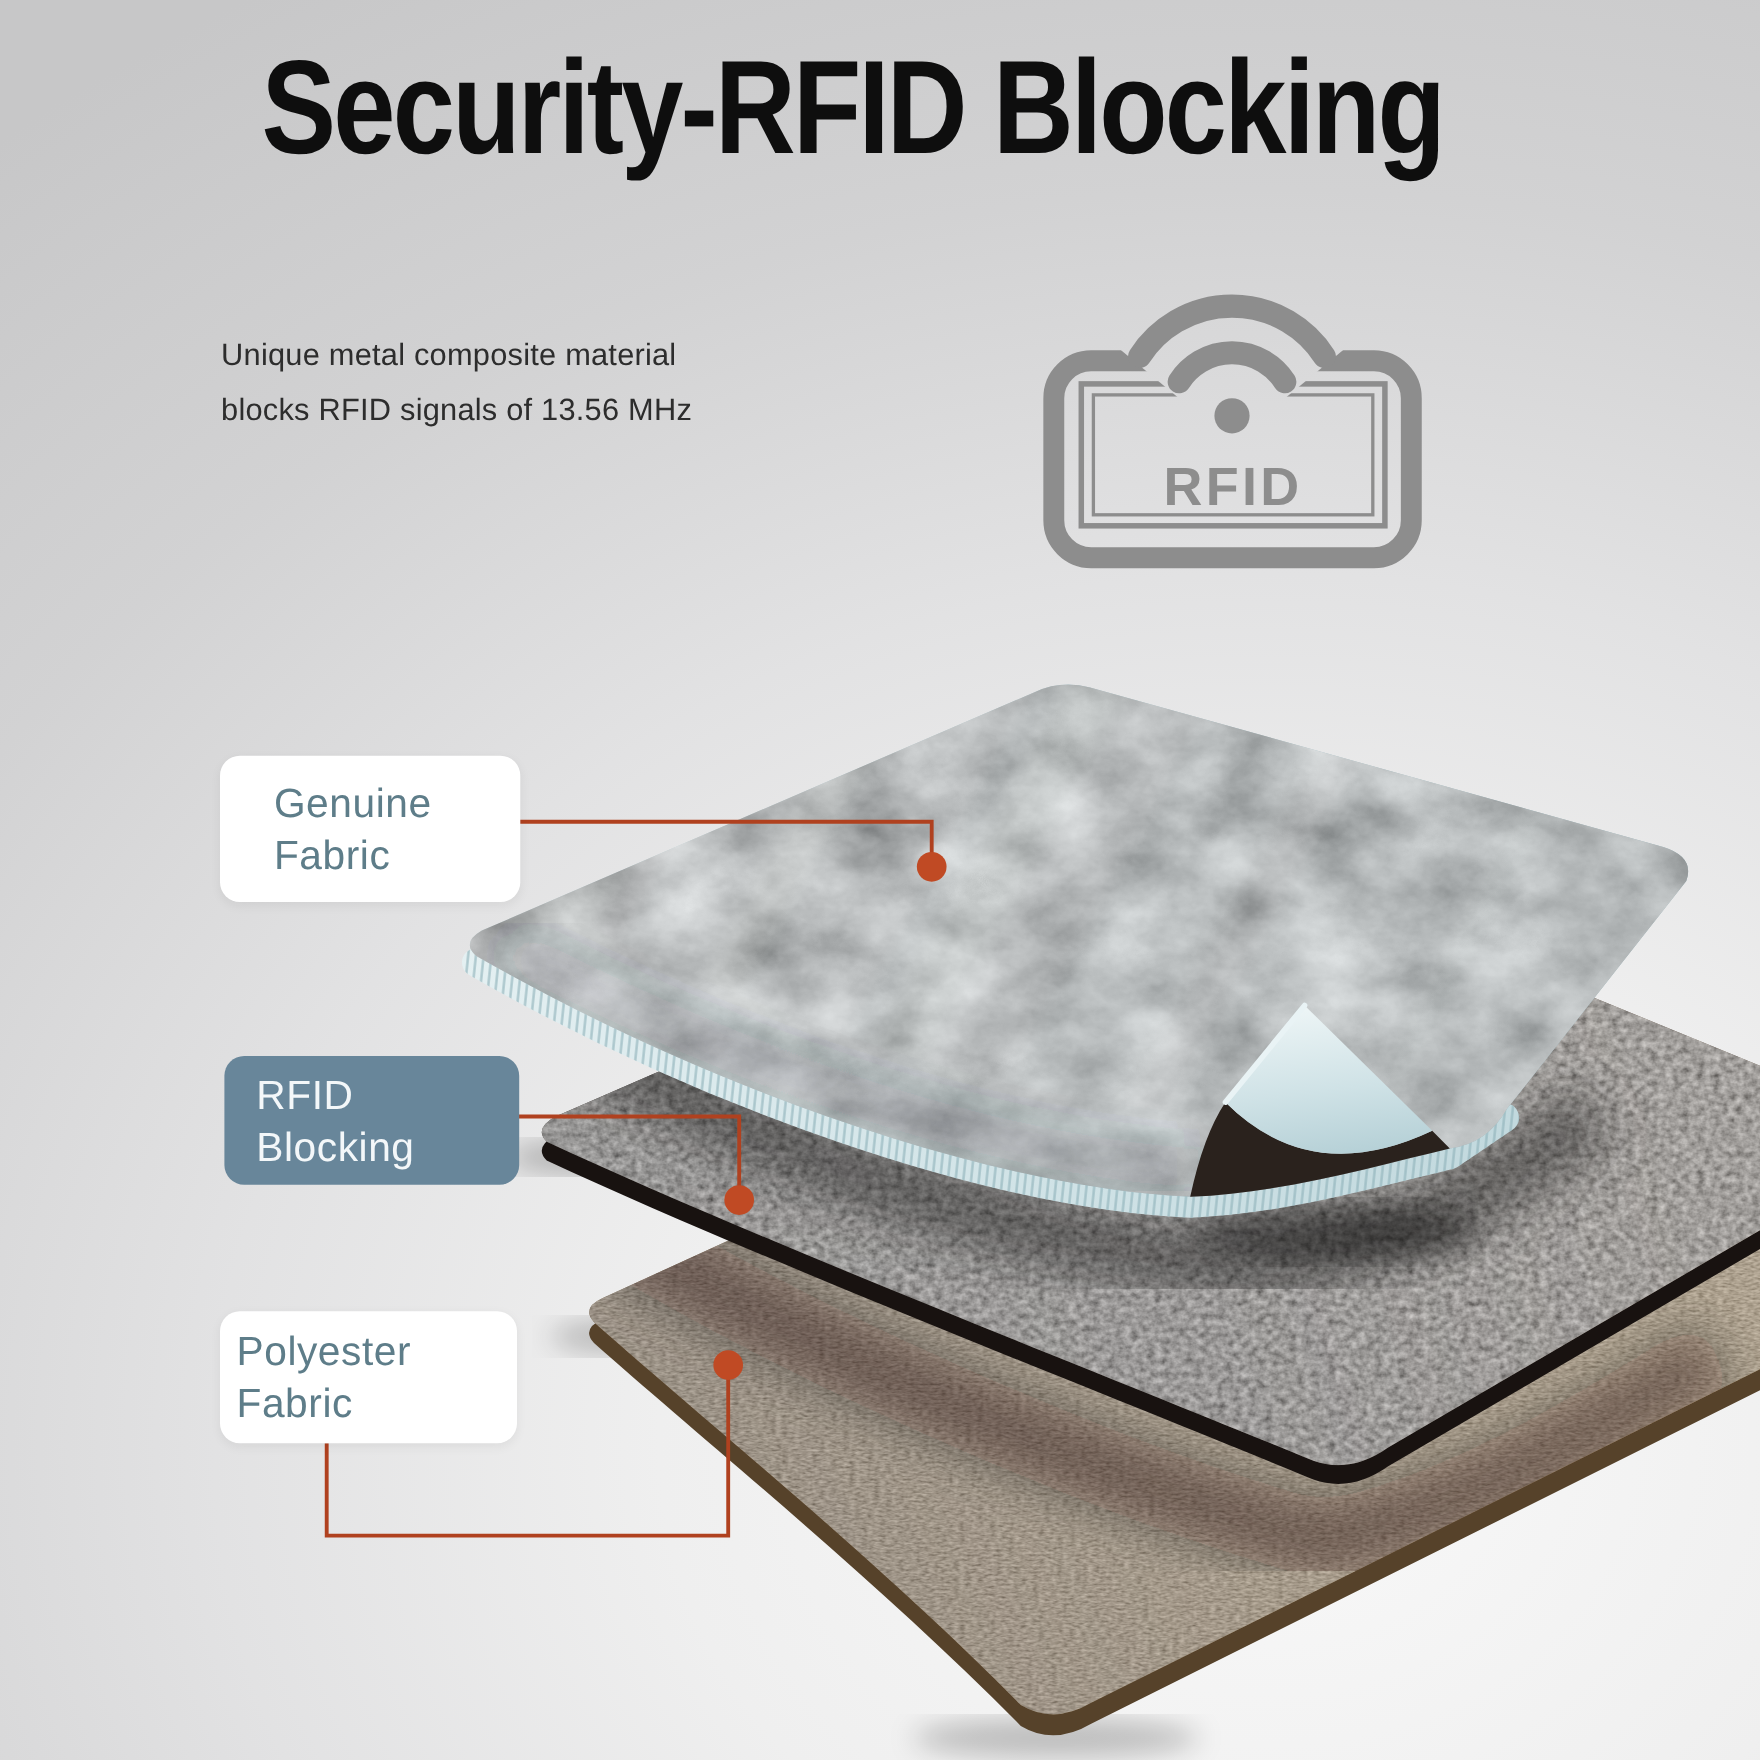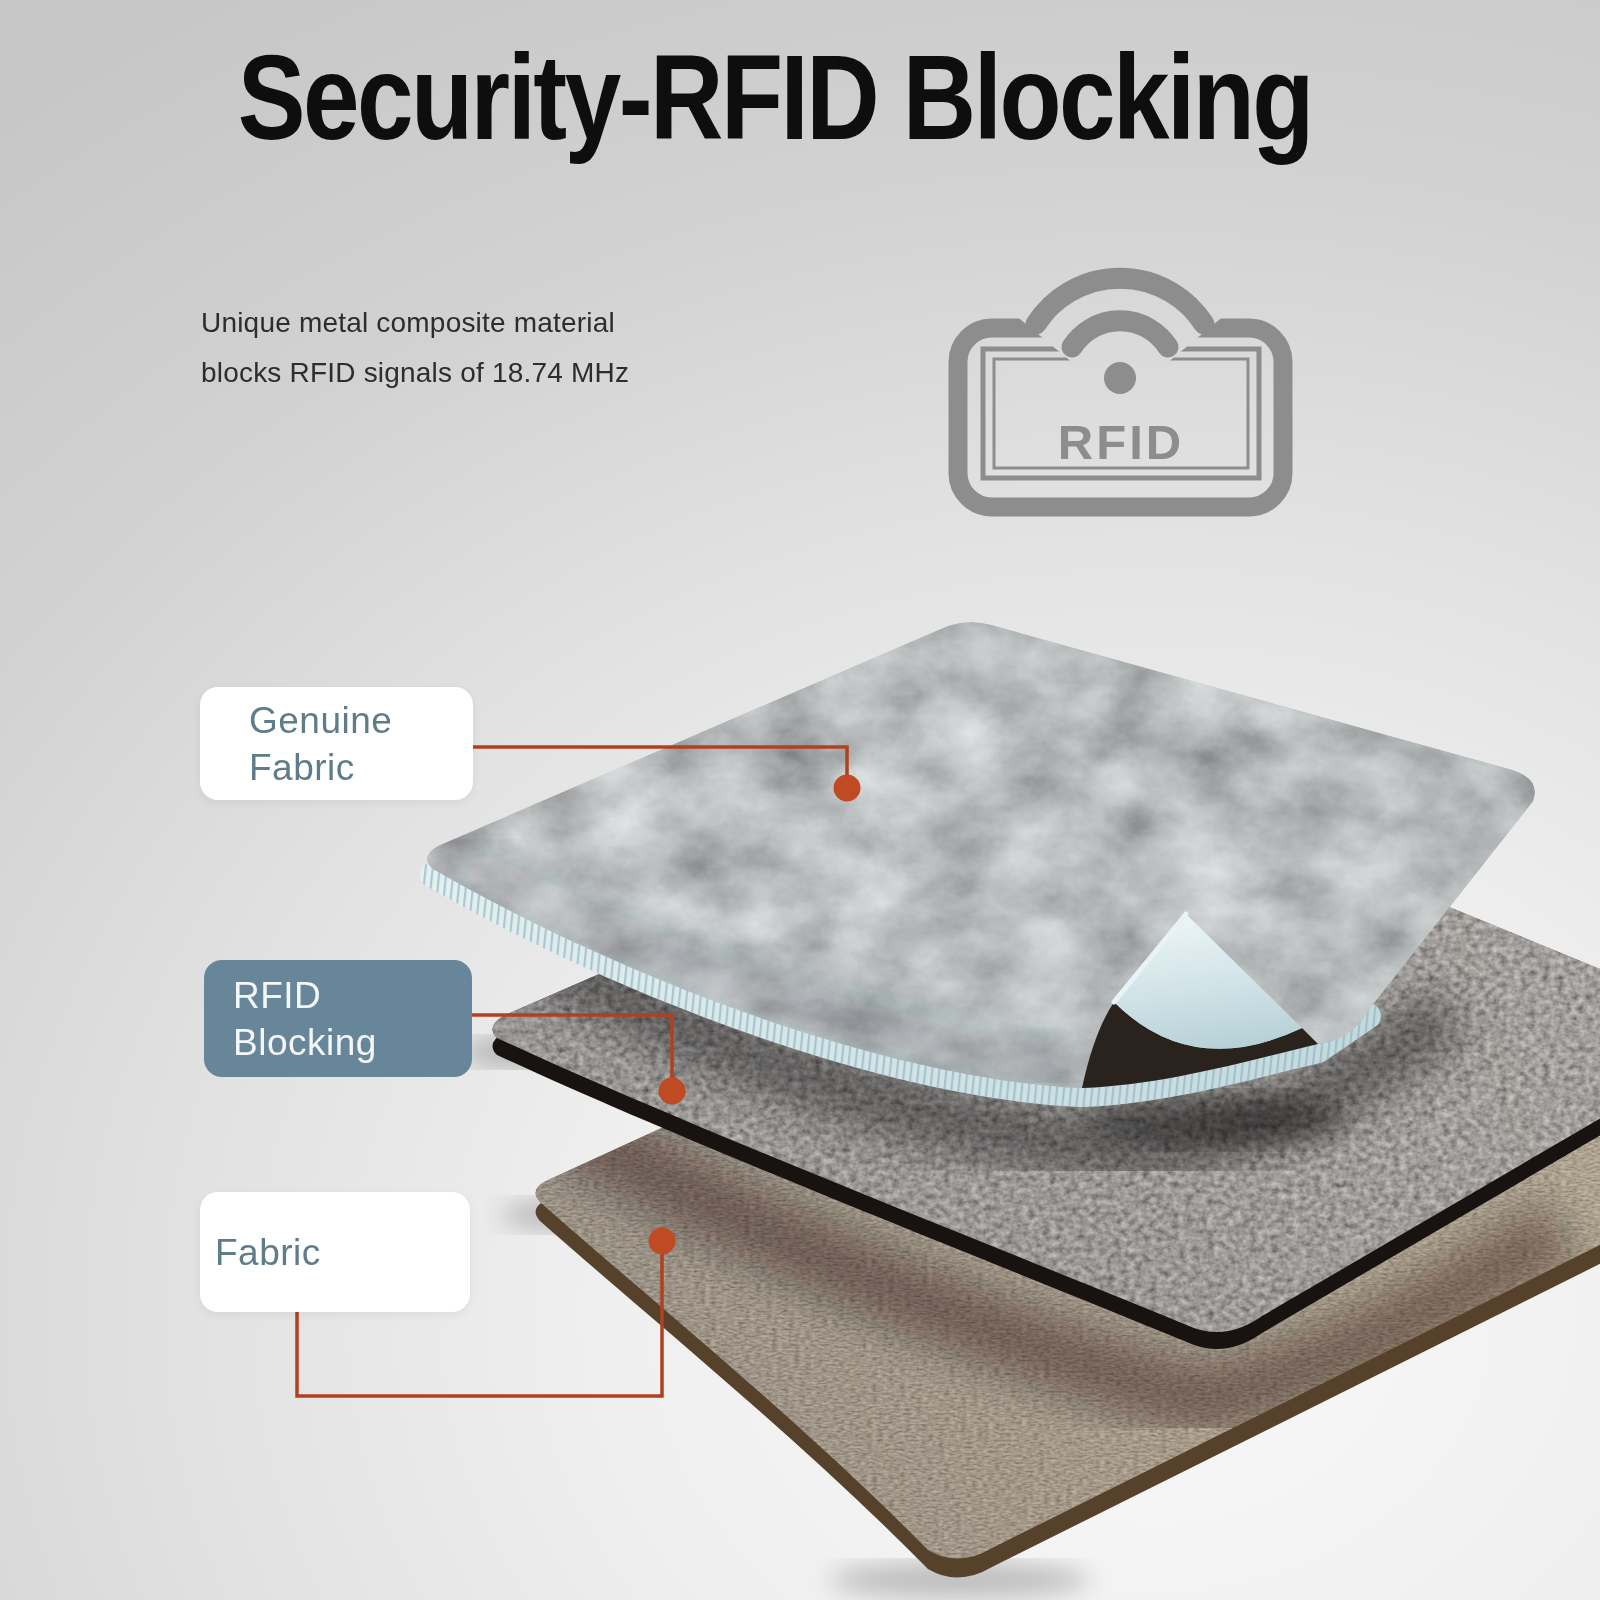--- a/index.html
+++ b/index.html
@@ -24,21 +24,21 @@
     position:absolute;border-radius:18px;display:flex;flex-direction:column;justify-content:center;
     font-size:37px;line-height:47px;letter-spacing:0.5px;
   }
   .callout.white{
     background:#ffffff;color:#5e7d89;
     box-shadow:0 3px 10px rgba(0,0,0,0.06);
   }
   .callout.teal{
     background:#68869a;color:#f3f7f9;padding-left:29px;
   }
-  .co-leather{left:200px;top:687px;width:273px;height:113px;padding-left:49px;box-sizing:border-box;}
+  .co-leather{left:200px;top:687px;width:273px;height:133px;padding-left:49px;box-sizing:border-box;}
   .co-rfid{left:204px;top:960px;width:268px;height:117px;padding-left:17px;box-sizing:border-box;}
   .co-poly{left:200px;top:1192px;width:270px;height:120px;padding-left:15px;box-sizing:border-box;}
   svg{position:absolute;left:0;top:0;}
 </style>
 </head>
 <body>
 
 <div class="canvas">
 
   <svg width="1600" height="1600" viewBox="0 0 1600 1600">
@@ -174,29 +174,30 @@
       <circle cx="672" cy="1091" r="13.5" fill="#c04a24" stroke="none"></circle>
       <path d="M297 1312 L297 1396 L662 1396 L662 1252"></path>
       <circle cx="662" cy="1241" r="13.5" fill="#c04a24" stroke="none"></circle>
     </g>
   </svg>
 
   <div class="title">Security-RFID Blocking</div>
 
   <div class="desc">
     <span>Unique metal composite material</span>
-    <span>blocks RFID signals of 18.74 MHz</span>
+    <span>blocks RFID signals of 13.56 MHz</span>
   </div>
 
   <div class="callout white co-leather">
     <span>Genuine</span>
     <span>Fabric</span>
   </div>
 
   <div class="callout teal co-rfid">
     <span>RFID Blocking</span>
   </div>
 
   <div class="callout white co-poly">
+    <span>Polyester</span>
     <span>Fabric</span>
   </div>
 
 </div>
 
 </body></html>

